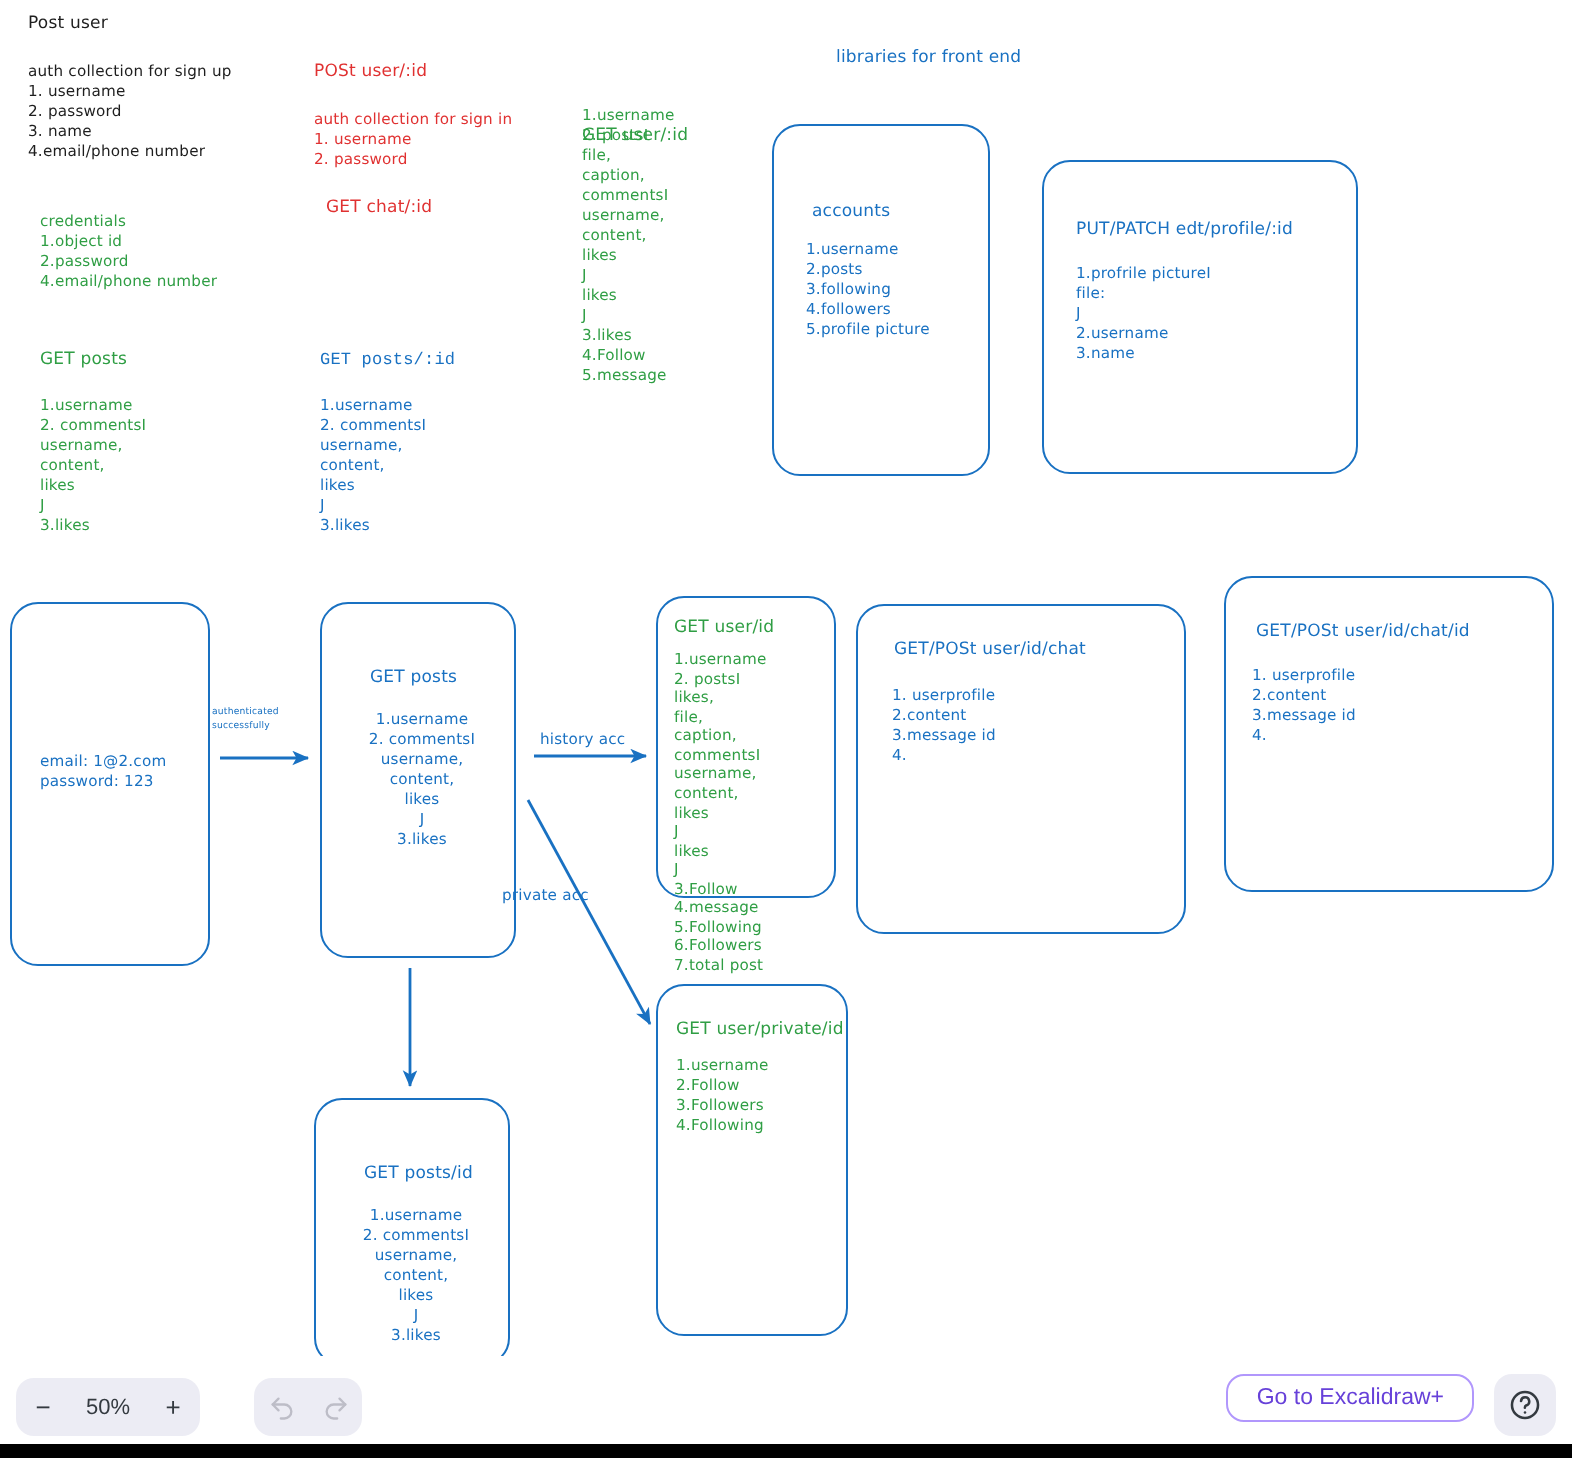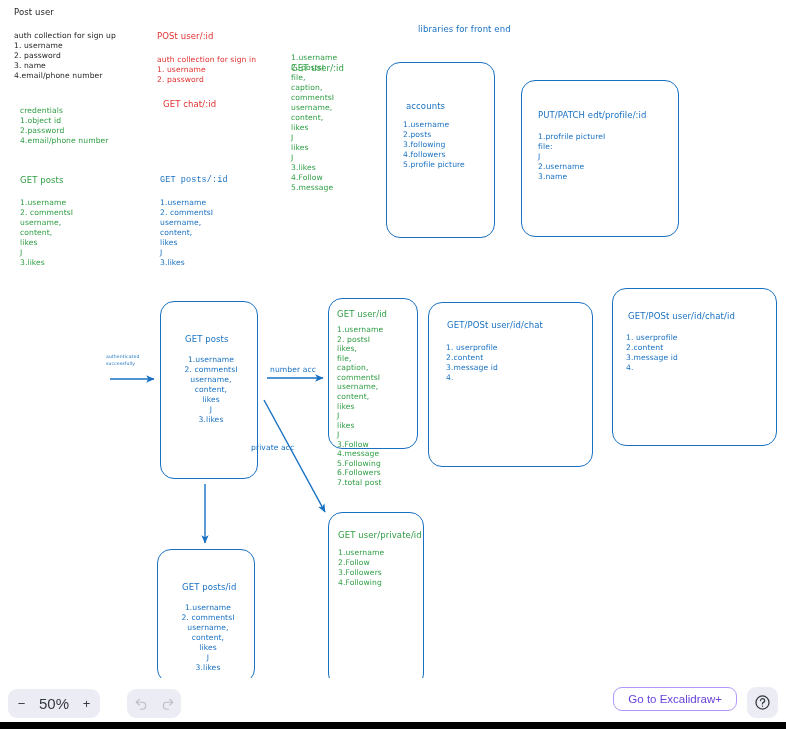--- a/index.html
+++ b/index.html
@@ -86,21 +86,21 @@
     border: none;
     background: transparent;
     color: #343a40;
     font-family: "Liberation Sans", sans-serif;
     font-size: 13px;
     cursor: pointer;
     padding: 0 4px;
   }
   .tb-label {
     font-family: "Liberation Sans", sans-serif;
-    font-size: 15px;
+    font-size: 11px;
     color: #343a40;
     min-width: 38px;
     text-align: center;
     cursor: pointer;
   }
   .tb-btn.dim { color: #bdbdc7; cursor: default; }
 
   #zoom-group { left: 8px;  top: 11px; }
   #history-group { left: 127px; top: 11px; }
 
@@ -225,20 +225,24 @@
 
   <div class="frame" style="left:521px; top:62px; width:158px; height:157px;margin-top:18px;">
     <div class="note c-blue fs-head" style="left:16px; top:29px;">PUT/PATCH edt/profile/:id</div>
     <div class="note c-blue fs-body" style="left:16px; top:51px;">1.profrile pictureI
 file:
 J
 2.username
 3.name</div>
   </div>
 
+  <div class="frame" style="left:5px; top:301px; width:100px; height:182px;">
+    <div class="note c-blue fs-body" style="left:14px; top:74px;">email: 1@2.com
+password: 123</div>
+  </div>
 
   <div class="frame" style="left:160px; top:301px; width:98px; height:178px;">
     <div class="note c-blue fs-head" style="left:24px; top:32px;">GET posts</div>
     <div class="note c-blue fs-body" style="left:21px; top:53px; text-align:center; width:58px;">1.username
 2. commentsI
 username,
 content,
 likes
 J
 3.likes</div>
@@ -274,21 +278,21 @@
   </div>
 
   <div class="frame" style="left:612px; top:288px; width:165px; height:158px;padding-left:20px;">
     <div class="note c-blue fs-head" style="left:15px; top:22px;">GET/POSt user/id/chat/id</div>
     <div class="note c-blue fs-body" style="left:13px; top:44px;">1. userprofile
 2.content
 3.message id
 4.</div>
   </div>
 
-  <div class="frame" style="left:328px; top:512px; width:96px; height:176px;">
+  <div class="frame" style="left:328px; top:492px; width:96px; height:176px;">
     <div class="note c-green fs-head" style="left:9px; top:17px;">GET user/private/id</div>
     <div class="note c-green fs-body" style="left:9px; top:35px;">1.username
 2.Follow
 3.Followers
 4.Following</div>
   </div>
 
   <div class="frame" style="left:157px; top:549px; width:98px; height:134px;">
     <div class="note c-blue fs-head" style="left:24px; top:32px;">GET posts/id</div>
     <div class="note c-blue fs-body" style="left:21px; top:53px; text-align:center; width:58px;">1.username
@@ -296,21 +300,21 @@
 username,
 content,
 likes
 J
 3.likes</div>
   </div>
 
   <div class="note c-blue fs-tiny" style="left:106px; top:354px; line-height:1.45;">authenticated
 successfully</div>
 
-  <div class="note c-blue fs-body" style="left:270px; top:365px;">number acc</div>
+  <div class="note c-blue fs-body" style="left:270px; top:365px;">history acc</div>
 
   <div class="note c-blue fs-body" style="left:251px; top:443px;">private acc</div>
 
   <svg id="arrows" viewBox="0 0 786 714">
     <defs>
       <marker id="ah" markerWidth="7" markerHeight="7" refX="5.6" refY="2.6" orient="auto" markerUnits="strokeWidth">
         <path d="M0,0 L6,2.6 L0,5.2 L1.5,2.6 z" fill="#1971c2"></path>
       </marker>
     </defs>
 

